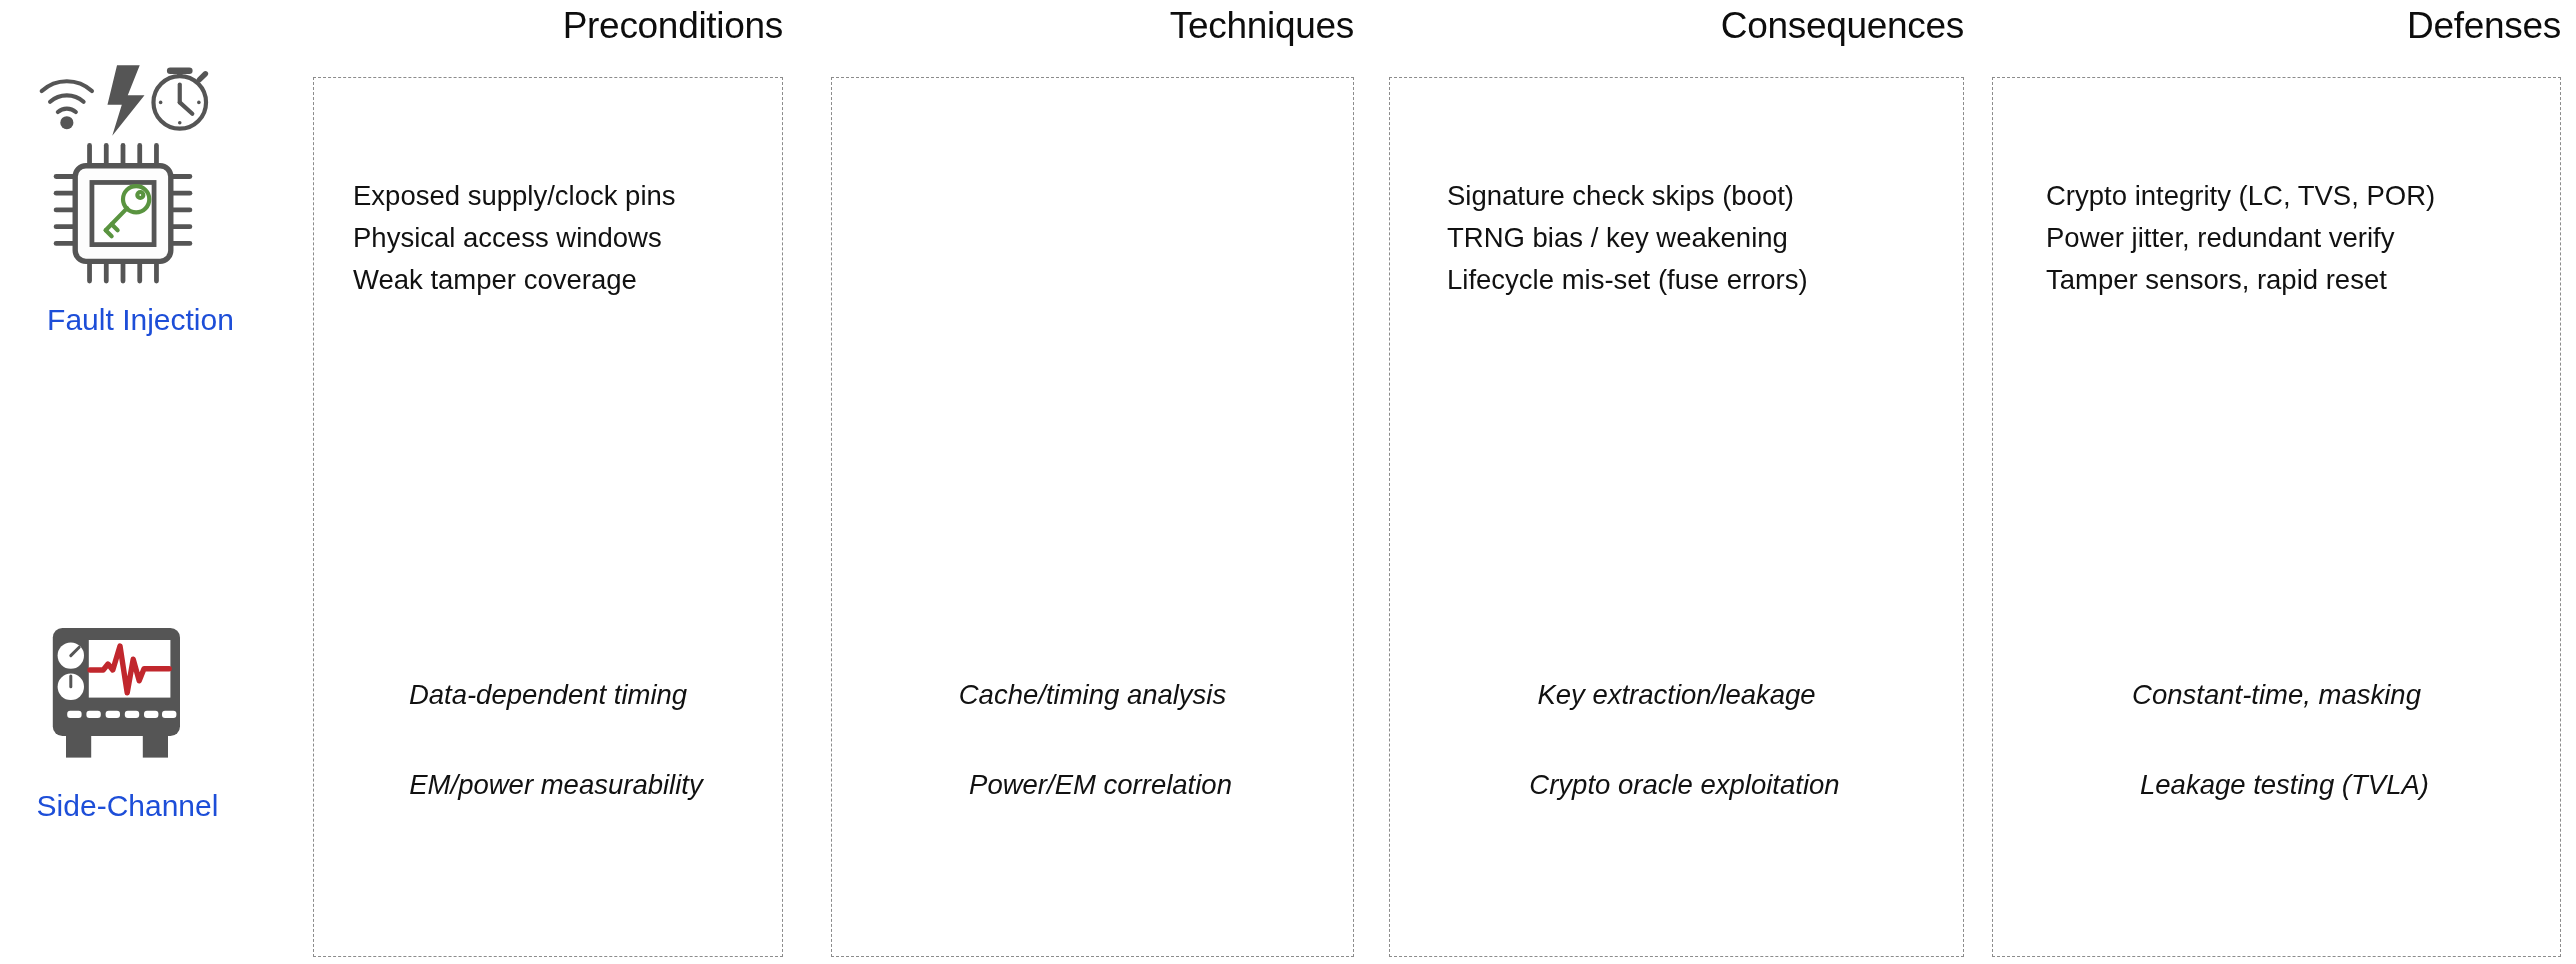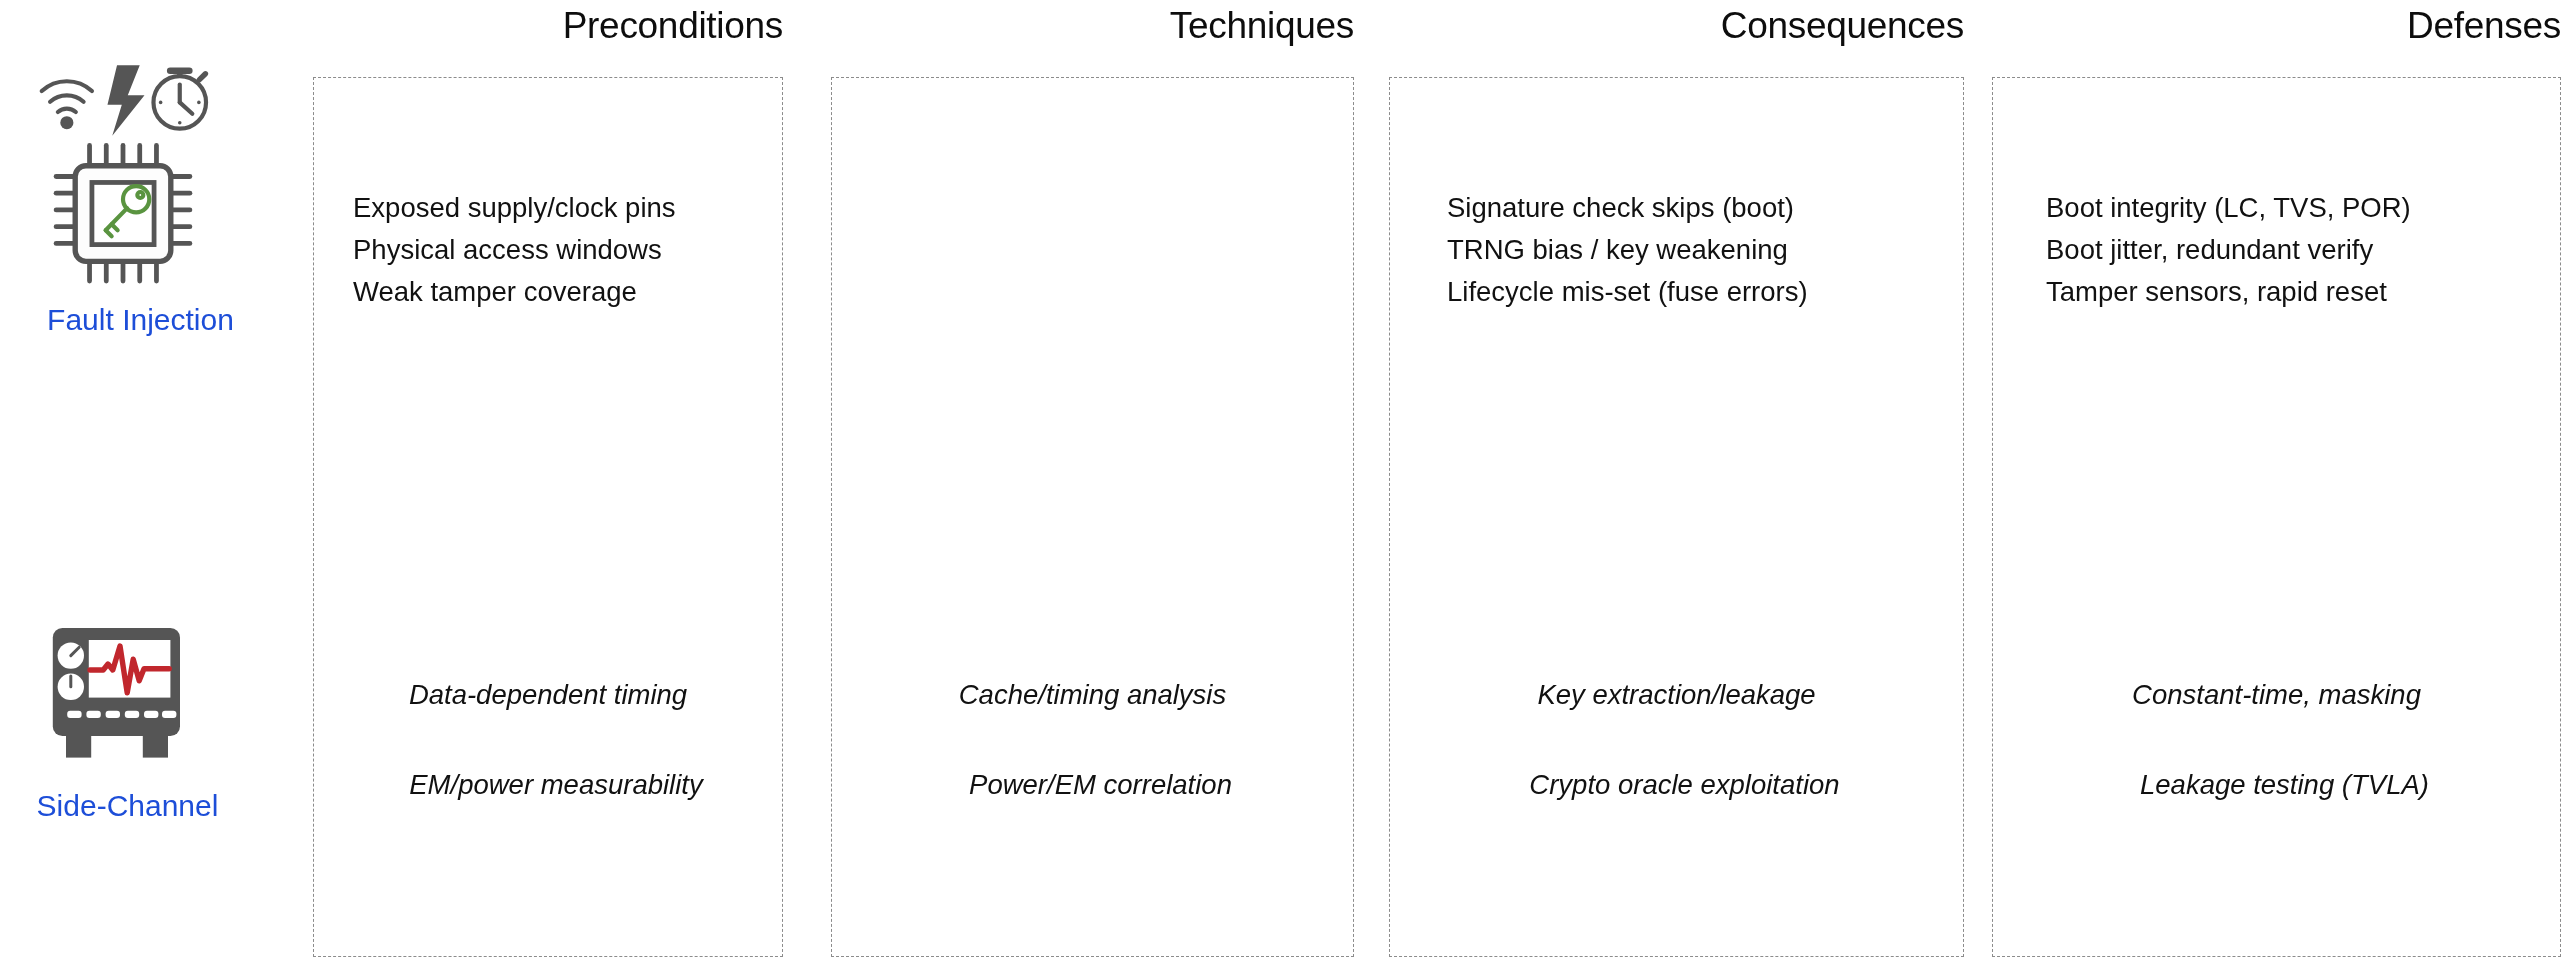--- a/index.html
+++ b/index.html
@@ -36,21 +36,20 @@
   .panel.p1{left:313px;width:470px;}
   .panel.p2{left:831px;width:523px;}
   .panel.p3{left:1389px;width:575px;}
   .panel.p4{left:1992px;width:569px;}
 
   
   .cell-r1{
     position:absolute;top:175px;
     font-size:27.5px;line-height:42px;color:#111111;
     white-space:nowrap;
-    margin-top:12px;
   }
   .cell-r1 .line{display:block;}
   .cell-r1.c1{left:353px;}
   .cell-r1.c2{left:873px;}
   .cell-r1.c3{left:1447px;}
   .cell-r1.c4{left:2046px;}
 
   
   .cell-r2{
     position:absolute;
@@ -204,22 +203,22 @@
   </div>
 
 
   <div class="cell-r1 c3">
     <span class="line">Signature check skips (boot)</span>
     <span class="line">TRNG bias / key weakening</span>
     <span class="line">Lifecycle mis-set (fuse errors)</span>
   </div>
 
   <div class="cell-r1 c4">
-    <span class="line">Boot integrity (LC, TVS, POR)</span>
-    <span class="line">Boot jitter, redundant verify</span>
+    <span class="line">Crypto integrity (LC, TVS, POR)</span>
+    <span class="line">Power jitter, redundant verify</span>
     <span class="line">Tamper sensors, rapid reset</span>
   </div>
 
   <div class="cell-r2 c1">
     <span class="line l1">Data-dependent timing</span>
     <span class="line l2">EM/power measurability</span>
   </div>
 
   <div class="cell-r2 c2">
     <span class="line l1">Cache/timing analysis</span>

